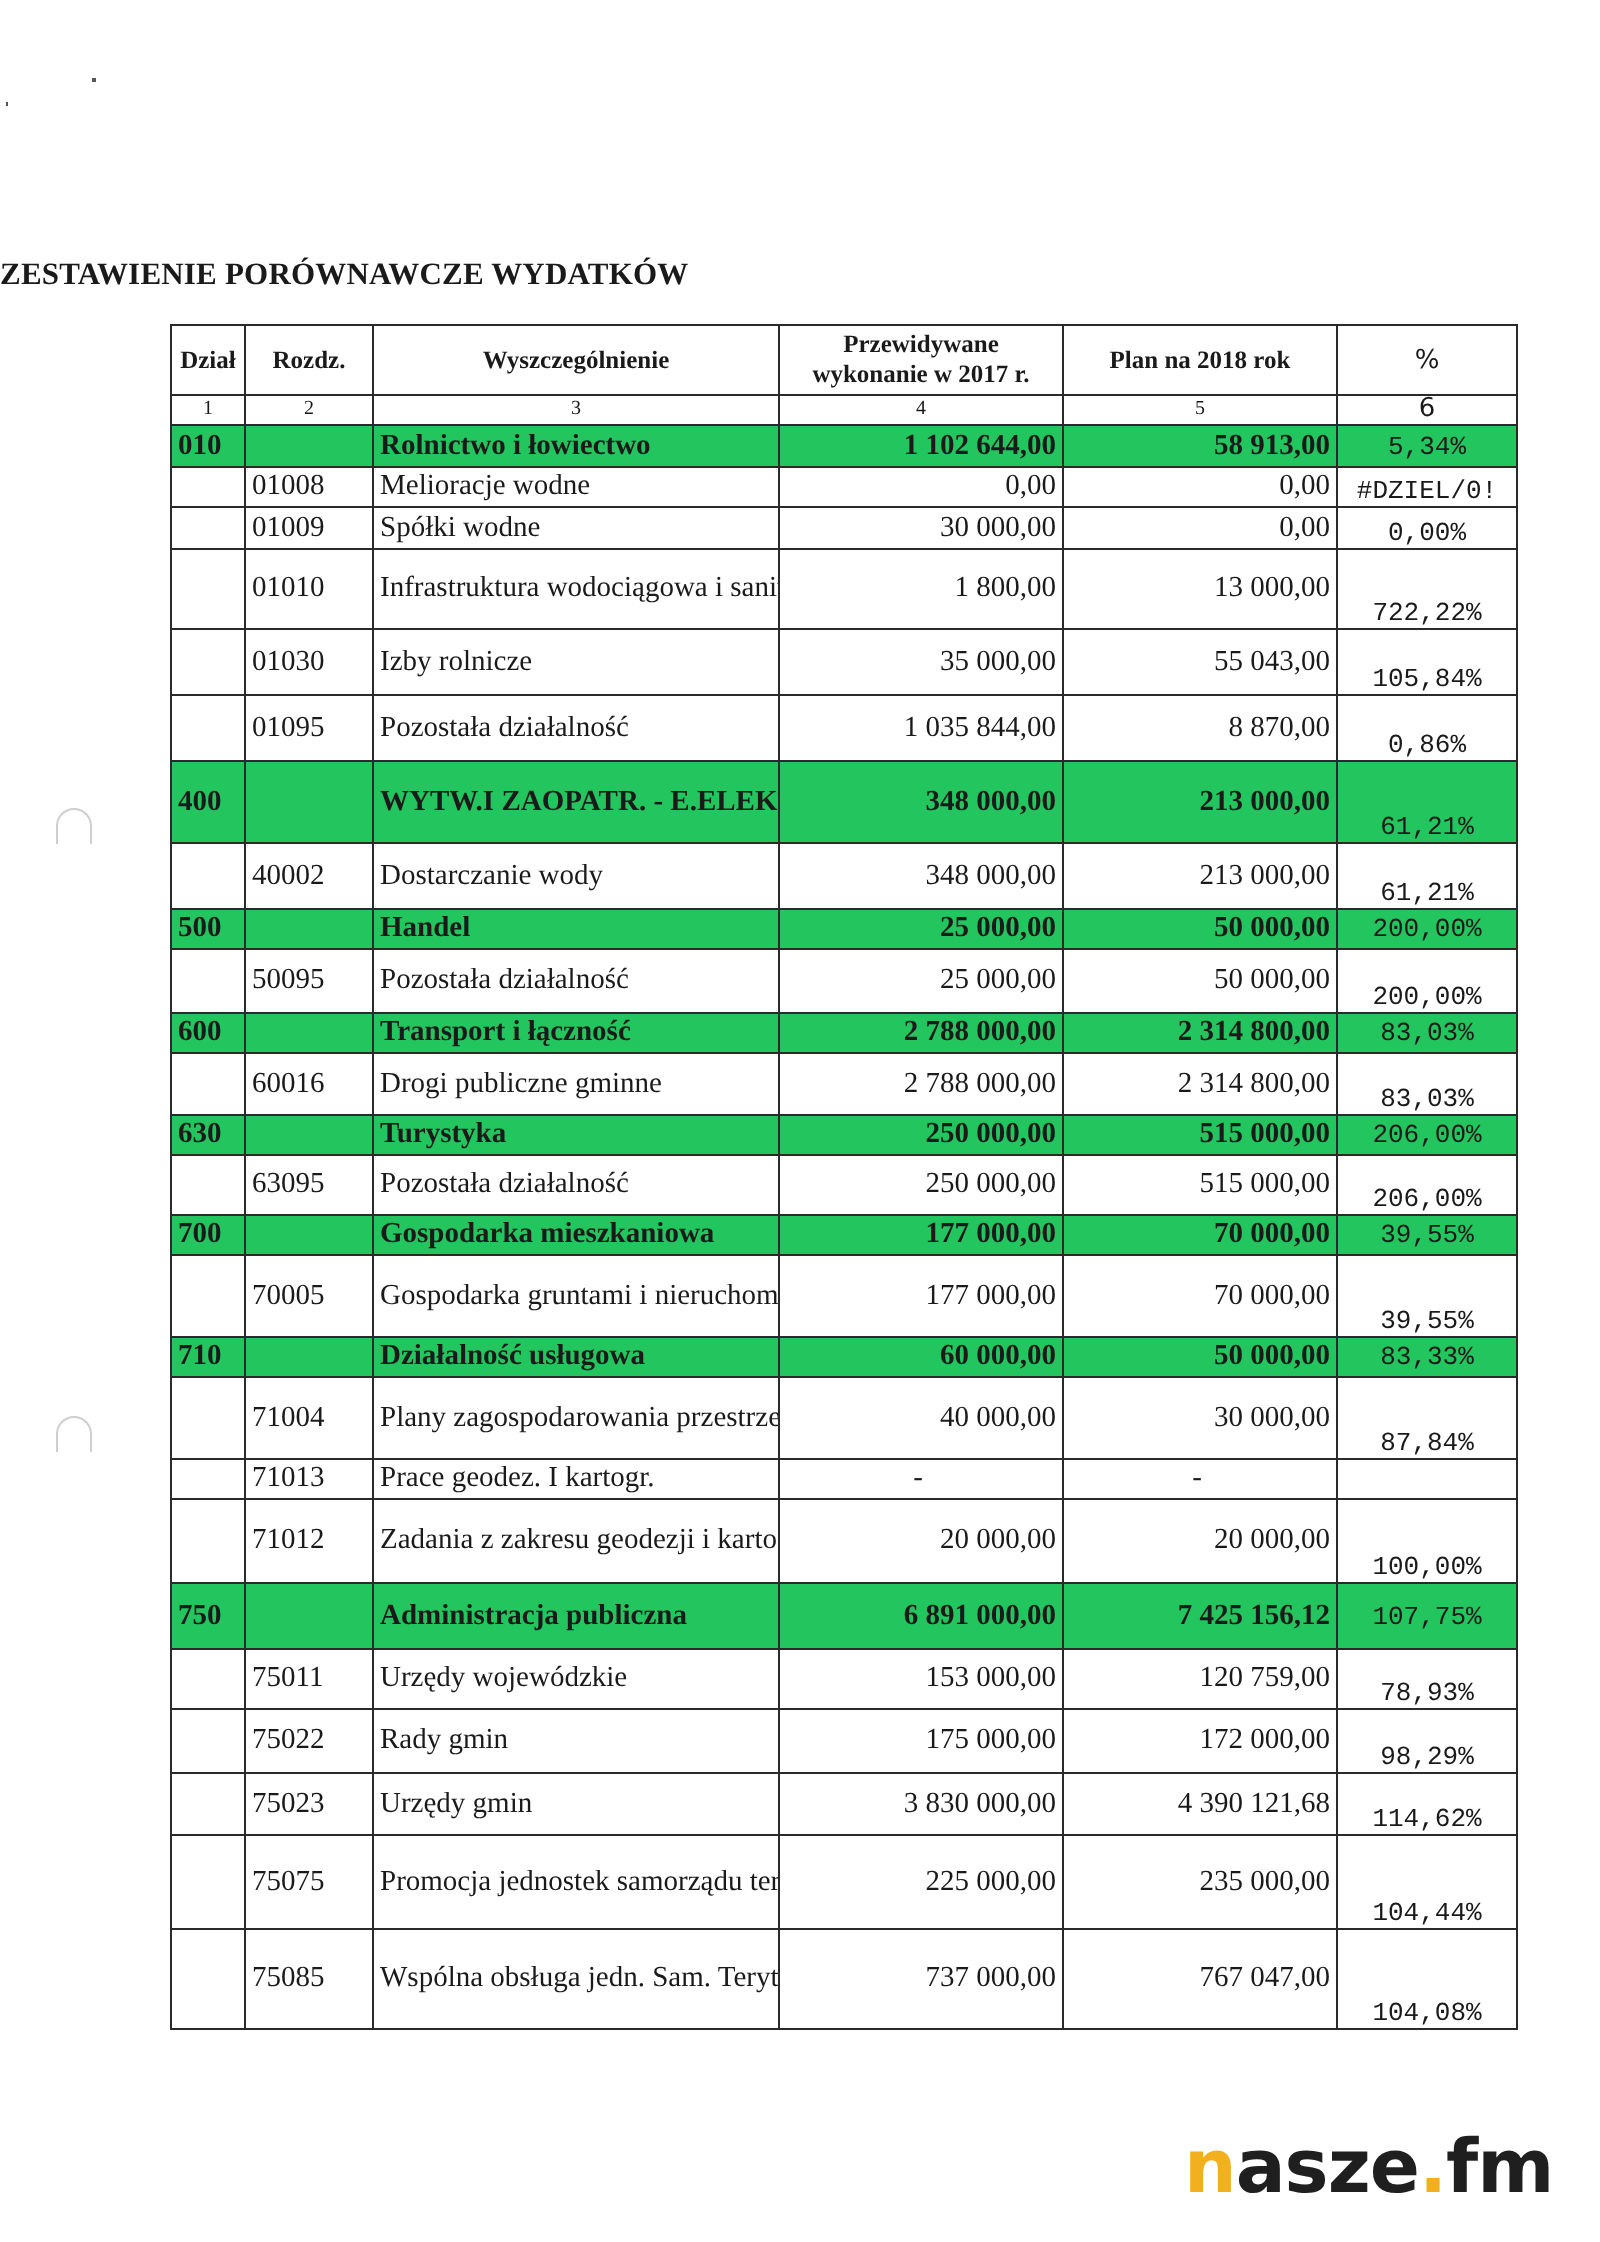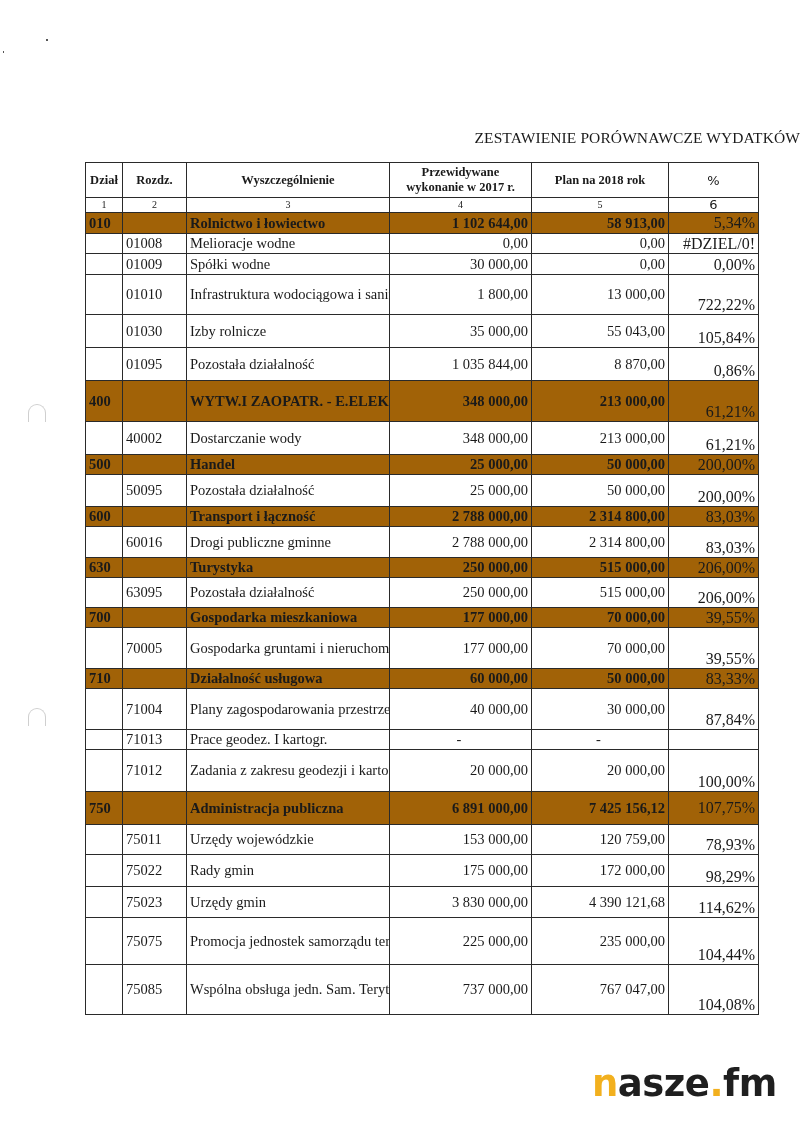--- a/index.html
+++ b/index.html
@@ -4,43 +4,43 @@
 <style>
   html, body { margin: 0; padding: 0; }
   body {
     width: 800px; height: 1121px; background: #ffffff; position: relative; overflow: hidden;
     font-family: "Liberation Serif", "DejaVu Serif", serif; color: #1a1a1a;
   }
   .speck { position: absolute; width: 2px; height: 2px; background: #555; }
   .punch { position: absolute; left: 28px; width: 18px; height: 18px; border: 1.5px solid #cfcfcf;
            border-bottom: none; border-right-color: #cfcfcf; border-radius: 10px 10px 0 0; box-sizing: border-box; }
   .title {
-    position: absolute; top: 129px; left: 0; width: 800px; text-align: right;
-    font-weight: normal; font-size: 15.5px; letter-spacing: 0.1px;
+    position: absolute; top: 129px; left: 0; width: 800px; text-align: left;
+    font-weight: bold; font-size: 15.5px; letter-spacing: 0.1px;
   }
   table.report {
     position: absolute; left: 65px; top: 162px; width: 673px;
     border-collapse: collapse; table-layout: fixed;
     font-size: 14.5px;
     margin-left: 20px;
   }
   table.report td, table.report th {
     border: 1.2px solid #2a2a2a; padding: 0 3px; overflow: hidden; white-space: nowrap;
   }
   th { font-weight: bold; font-size: 12.5px; text-align: center; vertical-align: middle; line-height: 15px; }
   tr.hdr th { height: 34px; }
   tr.nums td { height: 14px; font-size: 10px; text-align: center; line-height: 12px; padding: 0; }
   tr.nums td.n6 { font-family: "DejaVu Sans", sans-serif; font-size: 13px; }
-  tr.section td { background: #a16207; font-weight: bold; }
+  tr.section td { background: #22c55e; font-weight: bold; }
   td.dz { text-align: left; vertical-align: middle; padding-left: 3px; }
   td.rz { text-align: left; vertical-align: middle; }
   td.nm { text-align: left; vertical-align: middle; white-space: normal; line-height: 19px; }
   td.v { text-align: right; vertical-align: middle; padding-right: 3px; }
-  td.pc { text-align: right; vertical-align: bottom; font-family: Liberation Serif, serif;
-          font-size: 16px; padding-bottom: 1px; font-weight: normal !important; }
+  td.pc { text-align: center; vertical-align: bottom; font-family: Liberation Mono, monospace;
+          font-size: 13px; padding-bottom: 1px; font-weight: normal !important; }
   tr.section td.pc { vertical-align: middle; }
   tr.section td.pc.bottom { vertical-align: bottom; }
   .logo {
     position: absolute; left: 592px; top: 1062px; font-family: "DejaVu Sans", sans-serif;
     font-weight: bold; font-size: 37px; letter-spacing: -0.5px; color: #1f1f1f;
   }
   .logo .n { color: #f2b01e; }
   .logo .dot { color: #f2b01e; }
 </style>
 </head>

